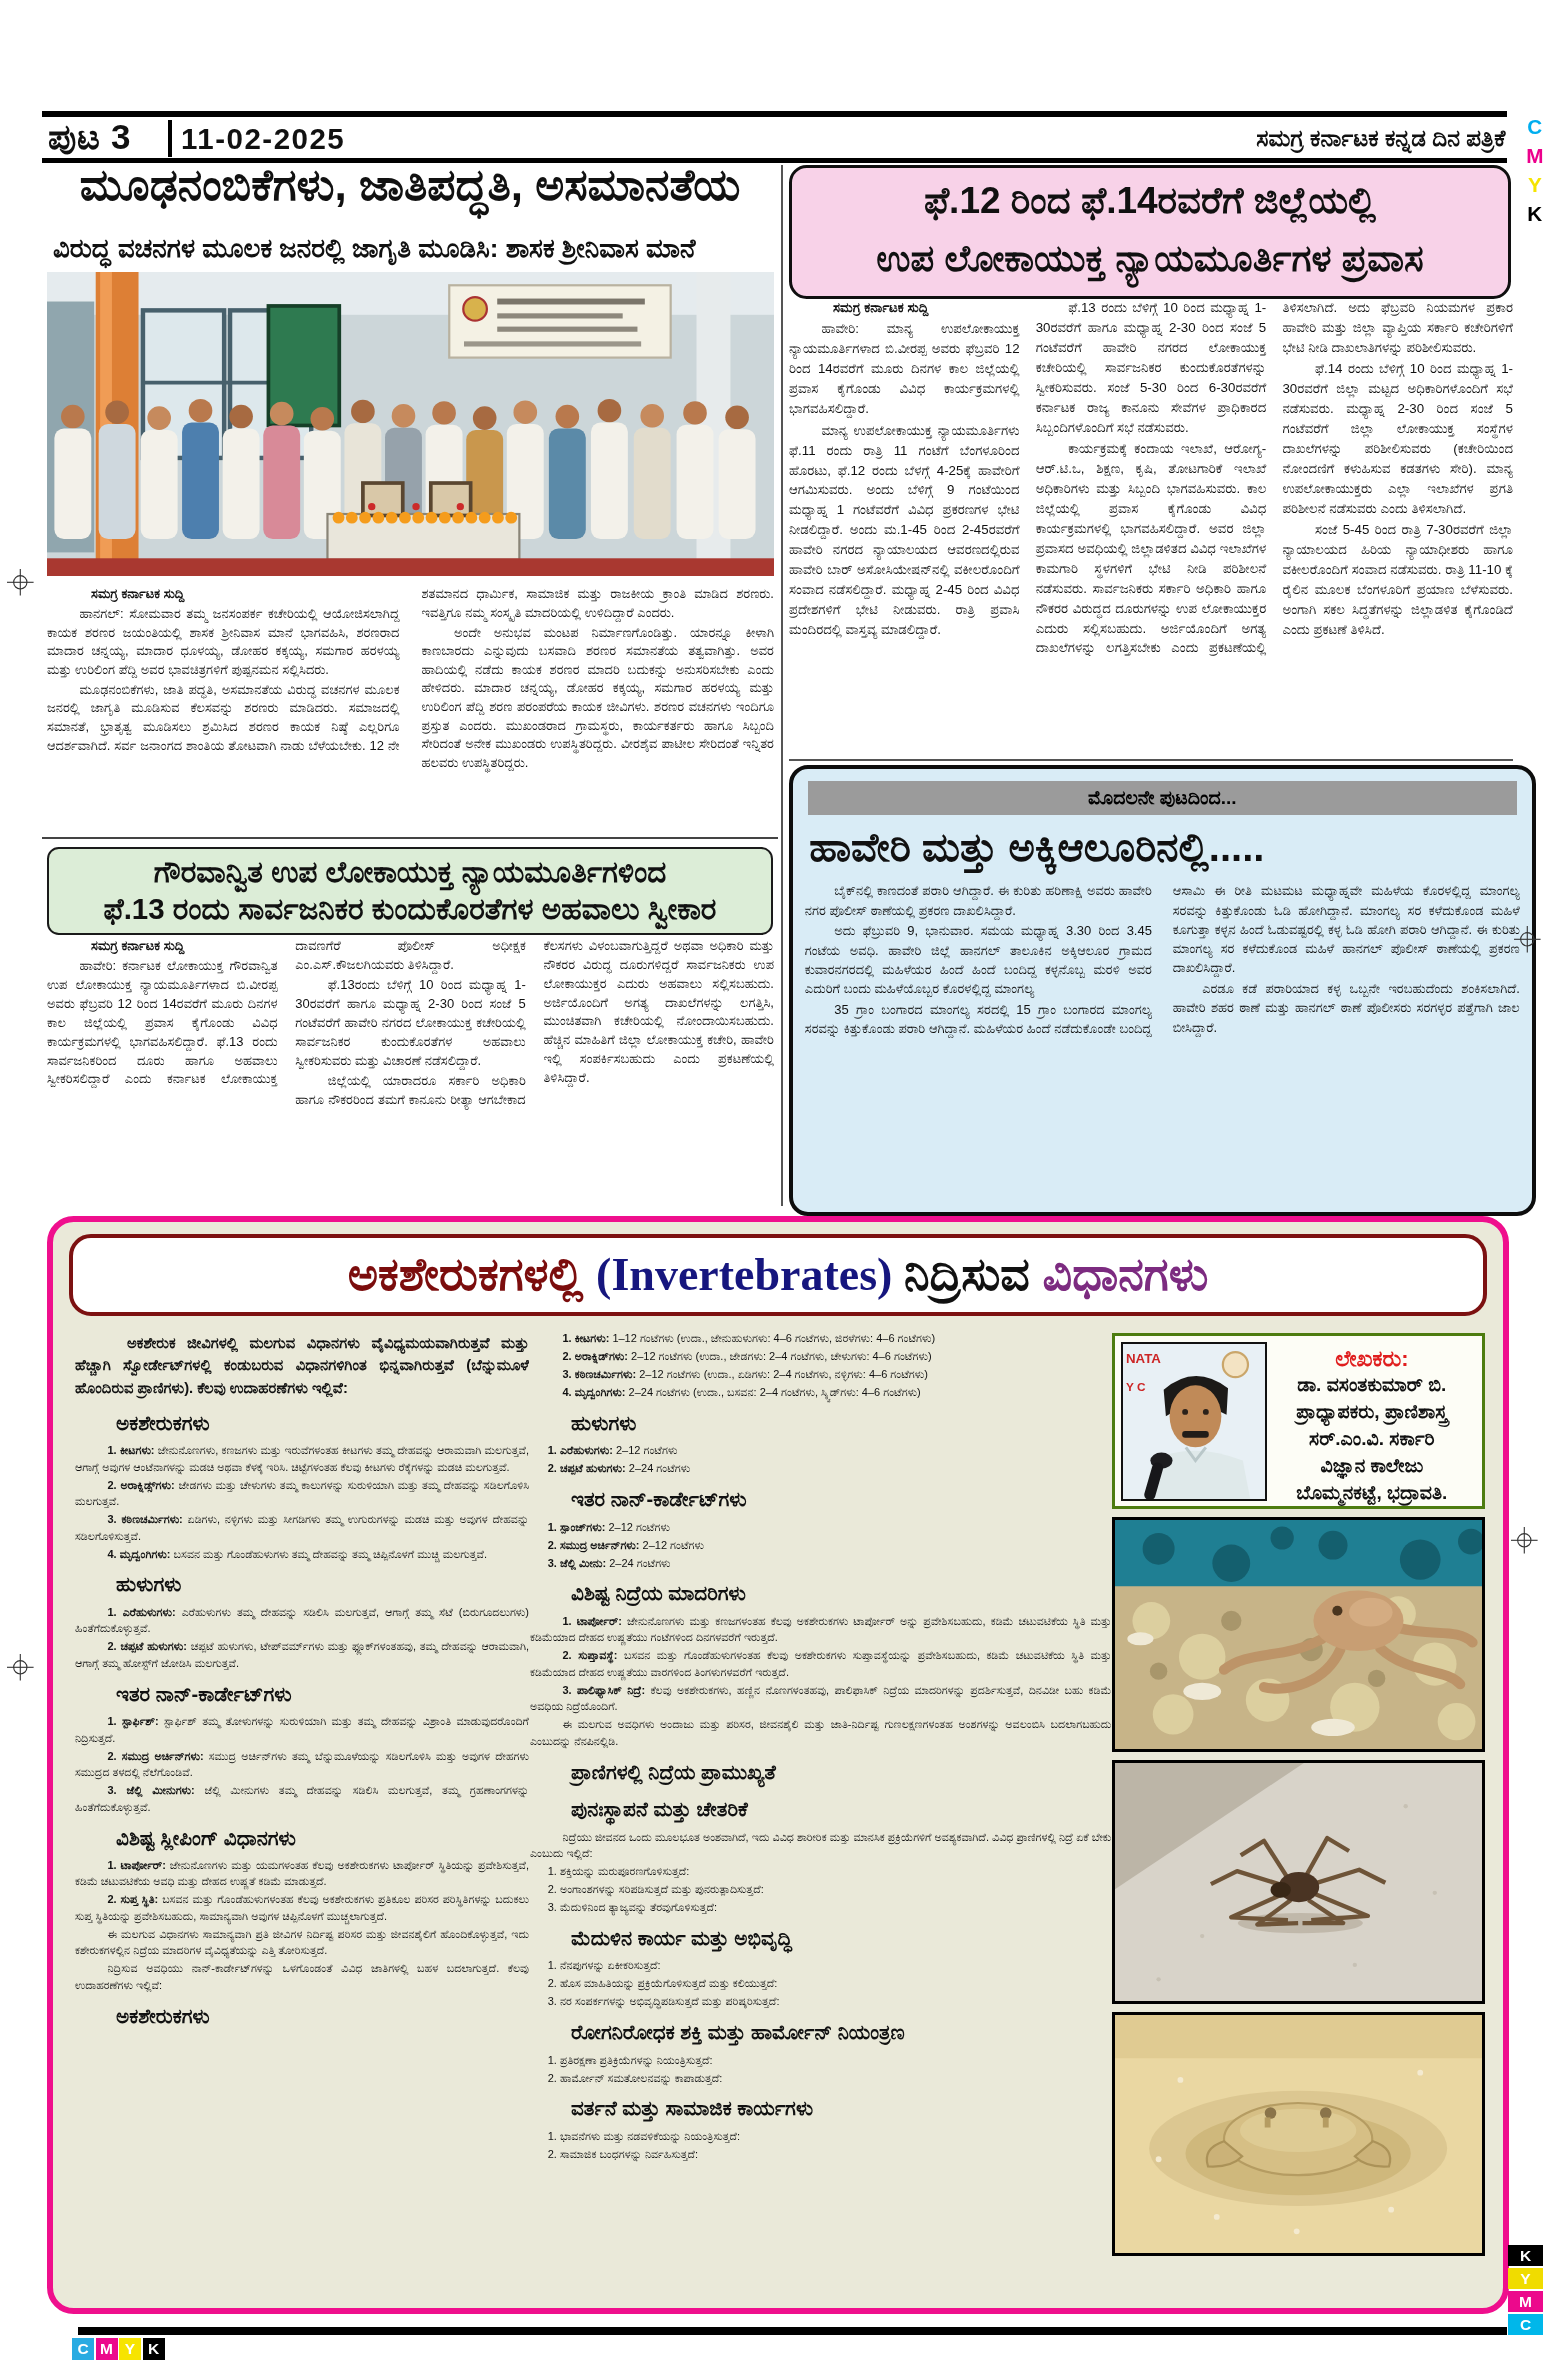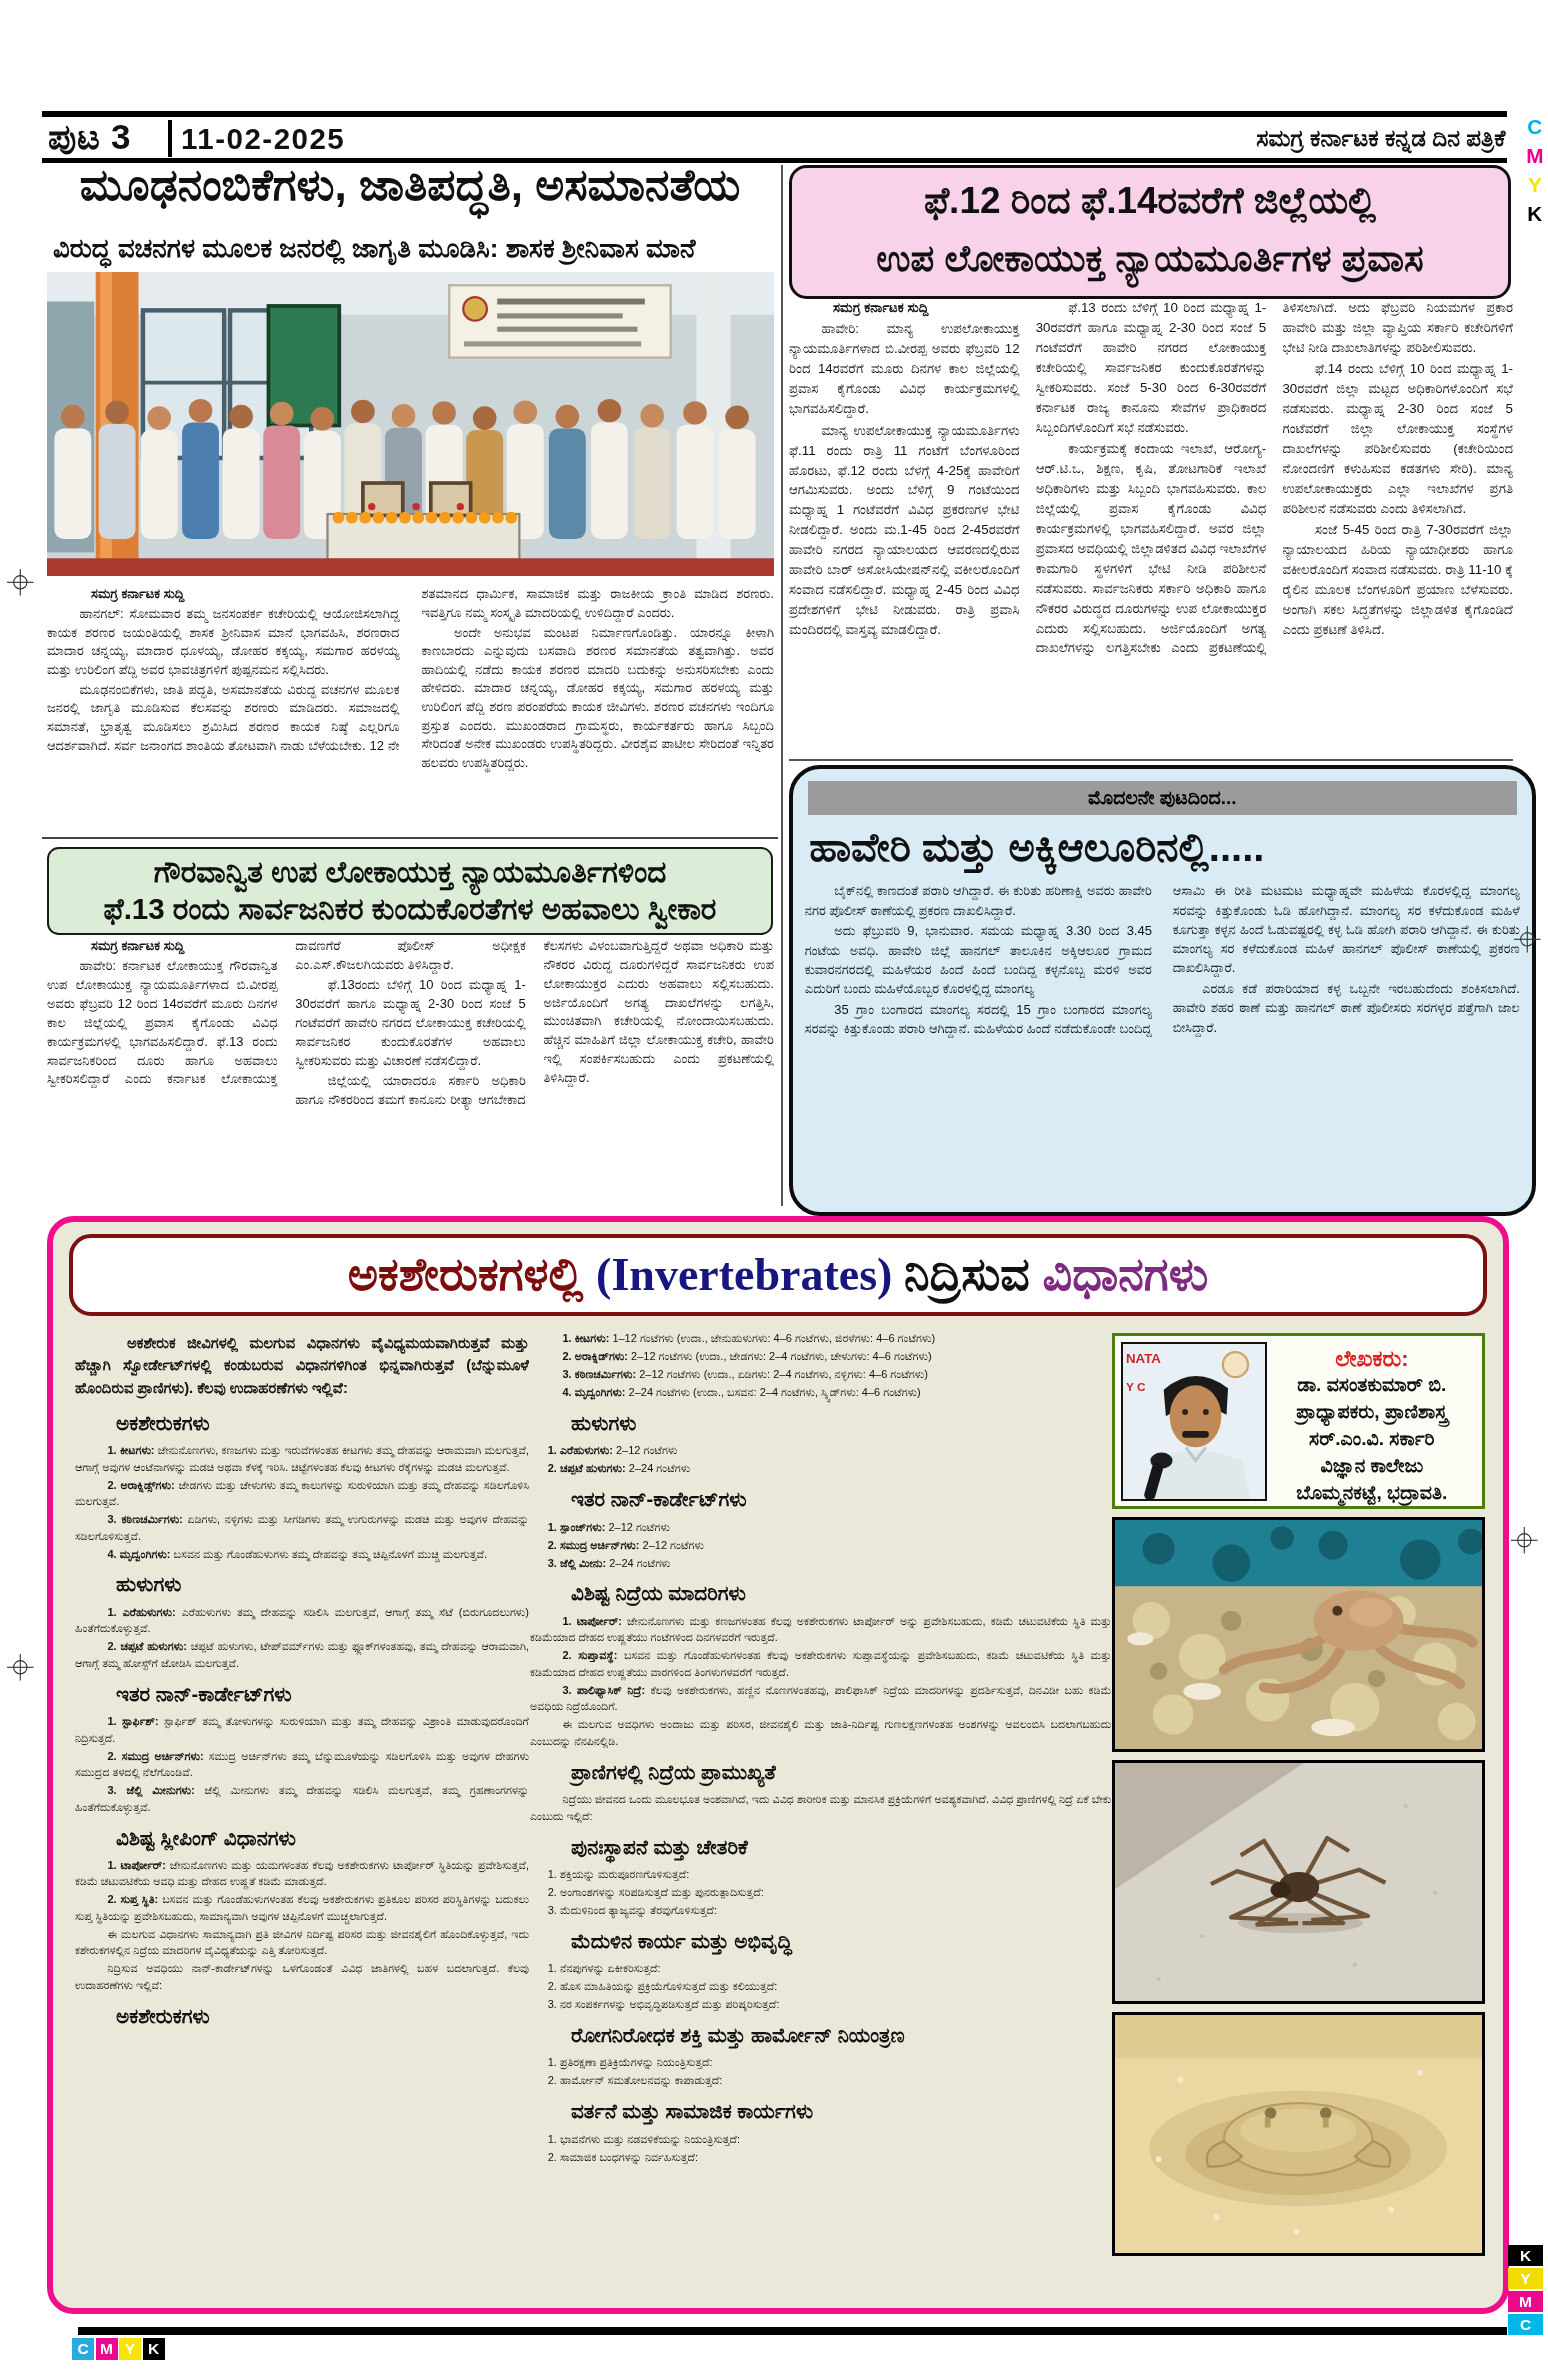--- a/index.html
+++ b/index.html
@@ -33,21 +33,21 @@
   
   .vrule{position:absolute;background:#555;}
   
   .pink-box{position:absolute;left:789px;top:165px;width:716px;height:124px;background:#f8d2e8;
             border:3px solid #101010;border-radius:17.7px;text-align:center;
             font-size:37px;font-weight:bold;line-height:58px;padding-top:4.4px;}
   #pink-body{left:789px;top:298px;width:724px;height:456px;column-count:3;column-gap:16.2px;
              font-size:13.3px;line-height:1.5;}
   
   .blue-box{position:absolute;left:789px;top:765px;width:715px;height:433px;background:#d9ecf6;
-            border:4.4px solid #0d0d0d;border-radius:31px;padding:10.3px 11.8px 0;}
+            border:4.4px solid #0d0d0d;border-radius:19px;padding:10.3px 11.8px 0;}
   .blue-kicker{height:34px;background:#9b9b9b;color:#000;text-align:center;font-size:19px;
                font-weight:bold;line-height:34px;margin:1.5px 3px 0;}
   .blue-headline{font-size:40px;font-weight:bold;margin:10.3px 1.5px 0 4.4px;}
   #blue-body{position:relative;margin-top:10.3px;height:301px;column-count:2;column-gap:20.7px;
              font-size:13px;line-height:1.48;text-align:justify;overflow:hidden;}
   #blue-body p{margin:0 0 1.5px;text-indent:29.5px;}
   
   .feature{position:absolute;left:47px;top:1216px;width:1450px;height:1086px;background:#eae9d9;
            border:6.6px solid #ef0f8d;border-radius:26.6px;}
   .f-headline{position:absolute;left:16.2px;top:11.8px;right:16.2px;height:74px;background:#ffffff;
@@ -318,22 +318,22 @@
             <p class="fb fb-h"><b>ಇತರ ನಾನ್-ಕಾರ್ಡೇಟ್‌ಗಳು</b><span></span></p>
             <p class="fb fb-n"><b>1. ಸ್ಪಾಂಜ್‌ಗಳು:</b><span> 2–12 ಗಂಟೆಗಳು</span></p>
             <p class="fb fb-n"><b>2. ಸಮುದ್ರ ಅರ್ಚಿನ್‌ಗಳು:</b><span> 2–12 ಗಂಟೆಗಳು</span></p>
             <p class="fb fb-n"><b>3. ಜೆಲ್ಲಿ ಮೀನು:</b><span> 2–24 ಗಂಟೆಗಳು</span></p>
             <p class="fb fb-h"><b>ವಿಶಿಷ್ಟ ನಿದ್ರೆಯ ಮಾದರಿಗಳು</b><span></span></p>
             <p class="fb fb-i"><b>1. ಟಾರ್ಪೋರ್:</b><span> ಜೇನುನೊಣಗಳು ಮತ್ತು ಕಣಜಗಳಂತಹ ಕೆಲವು ಅಕಶೇರುಕಗಳು ಟಾರ್ಪೋರ್ ಅನ್ನು ಪ್ರವೇಶಿಸಬಹುದು, ಕಡಿಮೆ ಚಟುವಟಿಕೆಯ ಸ್ಥಿತಿ ಮತ್ತು ಕಡಿಮೆಯಾದ ದೇಹದ ಉಷ್ಣತೆಯು ಗಂಟೆಗಳಿಂದ ದಿನಗಳವರೆಗೆ ಇರುತ್ತದೆ.</span></p>
             <p class="fb fb-i"><b>2. ಸುಪ್ತಾವಸ್ಥೆ:</b><span> ಬಸವನ ಮತ್ತು ಗೊಂಡೆಹುಳುಗಳಂತಹ ಕೆಲವು ಅಕಶೇರುಕಗಳು ಸುಪ್ತಾವಸ್ಥೆಯನ್ನು ಪ್ರವೇಶಿಸಬಹುದು, ಕಡಿಮೆ ಚಟುವಟಿಕೆಯ ಸ್ಥಿತಿ ಮತ್ತು ಕಡಿಮೆಯಾದ ದೇಹದ ಉಷ್ಣತೆಯು ವಾರಗಳಿಂದ ತಿಂಗಳುಗಳವರೆಗೆ ಇರುತ್ತದೆ.</span></p>
             <p class="fb fb-i"><b>3. ಪಾಲಿಫ್ಯಾಸಿಕ್ ನಿದ್ರೆ:</b><span> ಕೆಲವು ಅಕಶೇರುಕಗಳು, ಹಣ್ಣಿನ ನೊಣಗಳಂತಹವು, ಪಾಲಿಫಾಸಿಕ್ ನಿದ್ರೆಯ ಮಾದರಿಗಳನ್ನು ಪ್ರದರ್ಶಿಸುತ್ತವೆ, ದಿನವಿಡೀ ಬಹು ಕಡಿಮೆ ಅವಧಿಯ ನಿದ್ರೆಯೊಂದಿಗೆ.</span></p>
             <p class="fb fb-p"><b></b><span>ಈ ಮಲಗುವ ಅವಧಿಗಳು ಅಂದಾಜು ಮತ್ತು ಪರಿಸರ, ಜೀವನಶೈಲಿ ಮತ್ತು ಜಾತಿ-ನಿರ್ದಿಷ್ಟ ಗುಣಲಕ್ಷಣಗಳಂತಹ ಅಂಶಗಳನ್ನು ಅವಲಂಬಿಸಿ ಬದಲಾಗಬಹುದು ಎಂಬುದನ್ನು ನೆನಪಿನಲ್ಲಿಡಿ.</span></p>
             <p class="fb fb-h"><b>ಪ್ರಾಣಿಗಳಲ್ಲಿ ನಿದ್ರೆಯ ಪ್ರಾಮುಖ್ಯತೆ</b><span></span></p>
+            <p class="fb fb-h"><b>ಪುನಃಸ್ಥಾಪನೆ ಮತ್ತು ಚೇತರಿಕೆ</b><span></span></p>
             <p class="fb fb-p"><b></b><span>ನಿದ್ರೆಯು ಜೀವನದ ಒಂದು ಮೂಲಭೂತ ಅಂಶವಾಗಿದೆ, ಇದು ವಿವಿಧ ಶಾರೀರಿಕ ಮತ್ತು ಮಾನಸಿಕ ಪ್ರಕ್ರಿಯೆಗಳಿಗೆ ಅವಶ್ಯಕವಾಗಿದೆ. ವಿವಿಧ ಪ್ರಾಣಿಗಳಲ್ಲಿ ನಿದ್ರೆ ಏಕೆ ಬೇಕು ಎಂಬುದು ಇಲ್ಲಿದೆ:</span></p>
-            <p class="fb fb-h"><b>ಪುನಃಸ್ಥಾಪನೆ ಮತ್ತು ಚೇತರಿಕೆ</b><span></span></p>
             <p class="fb fb-n"><b></b><span>1. ಶಕ್ತಿಯನ್ನು ಮರುಪೂರಣಗೊಳಿಸುತ್ತದೆ:</span></p>
             <p class="fb fb-n"><b></b><span>2. ಅಂಗಾಂಶಗಳನ್ನು ಸರಿಪಡಿಸುತ್ತದೆ ಮತ್ತು ಪುನರುತ್ಪಾದಿಸುತ್ತದೆ:</span></p>
             <p class="fb fb-n"><b></b><span>3. ಮೆದುಳಿನಿಂದ ತ್ಯಾಜ್ಯವನ್ನು ತೆರವುಗೊಳಿಸುತ್ತದೆ:</span></p>
             <p class="fb fb-h"><b>ಮೆದುಳಿನ ಕಾರ್ಯ ಮತ್ತು ಅಭಿವೃದ್ಧಿ</b><span></span></p>
             <p class="fb fb-n"><b></b><span>1. ನೆನಪುಗಳನ್ನು ಏಕೀಕರಿಸುತ್ತದೆ:</span></p>
             <p class="fb fb-n"><b></b><span>2. ಹೊಸ ಮಾಹಿತಿಯನ್ನು ಪ್ರಕ್ರಿಯೆಗೊಳಿಸುತ್ತದೆ ಮತ್ತು ಕಲಿಯುತ್ತದೆ:</span></p>
             <p class="fb fb-n"><b></b><span>3. ನರ ಸಂಪರ್ಕಗಳನ್ನು ಅಭಿವೃದ್ಧಿಪಡಿಸುತ್ತದೆ ಮತ್ತು ಪರಿಷ್ಕರಿಸುತ್ತದೆ:</span></p>
             <p class="fb fb-h"><b>ರೋಗನಿರೋಧಕ ಶಕ್ತಿ ಮತ್ತು ಹಾರ್ಮೋನ್ ನಿಯಂತ್ರಣ</b><span></span></p>
             <p class="fb fb-n"><b></b><span>1. ಪ್ರತಿರಕ್ಷಣಾ ಪ್ರತಿಕ್ರಿಯೆಗಳನ್ನು ನಿಯಂತ್ರಿಸುತ್ತದೆ:</span></p>
             <p class="fb fb-n"><b></b><span>2. ಹಾರ್ಮೋನ್ ಸಮತೋಲನವನ್ನು ಕಾಪಾಡುತ್ತದೆ:</span></p>

